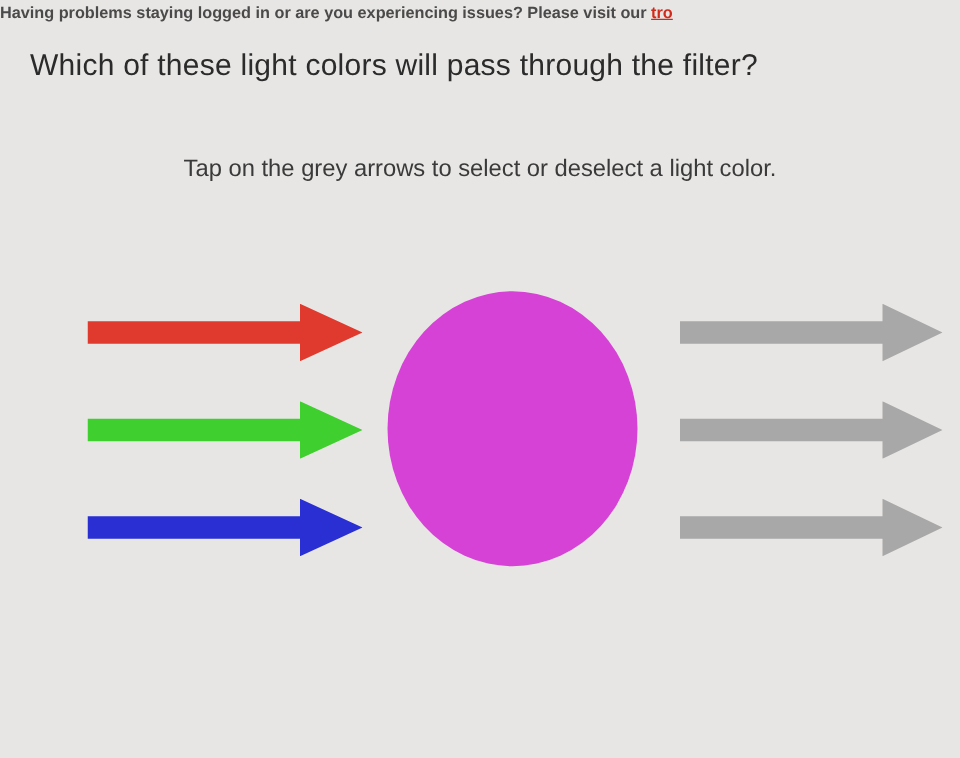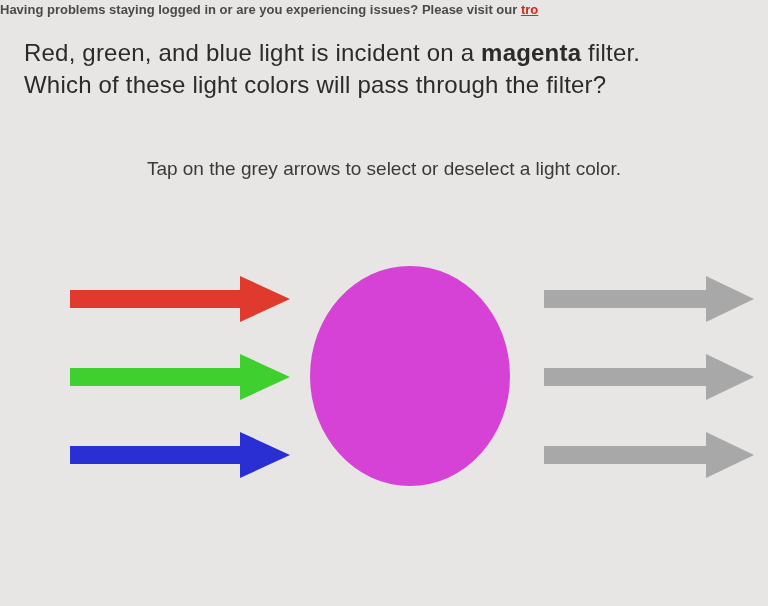--- a/index.html
+++ b/index.html
@@ -64,23 +64,20 @@
     }
   </style>
 </head>
 <body>
 
 <div class="banner">
   <span>Having problems staying logged in or are you experiencing issues? Please visit our </span><span class="link">tro</span>
 </div>
 
 <div class="question">
-  <div>
-    <span>Red, green, and blue light is incident on a </span><span class="bold">magenta</span><span> filter.</span>
-  </div>
   <div>Which of these light colors will pass through the filter?</div>
 </div>
 
 <div class="instruction">Tap on the grey arrows to select or deselect a light color.</div>
 
 <div class="diagram">
 
   <span class="arrow" style="left:70px; top:40px;">
     <svg width="220" height="46" viewBox="0 0 220 46">
       <polygon points="0,14 170,14 170,0 220,23 170,46 170,32 0,32" fill="#e03a2f"></polygon>

